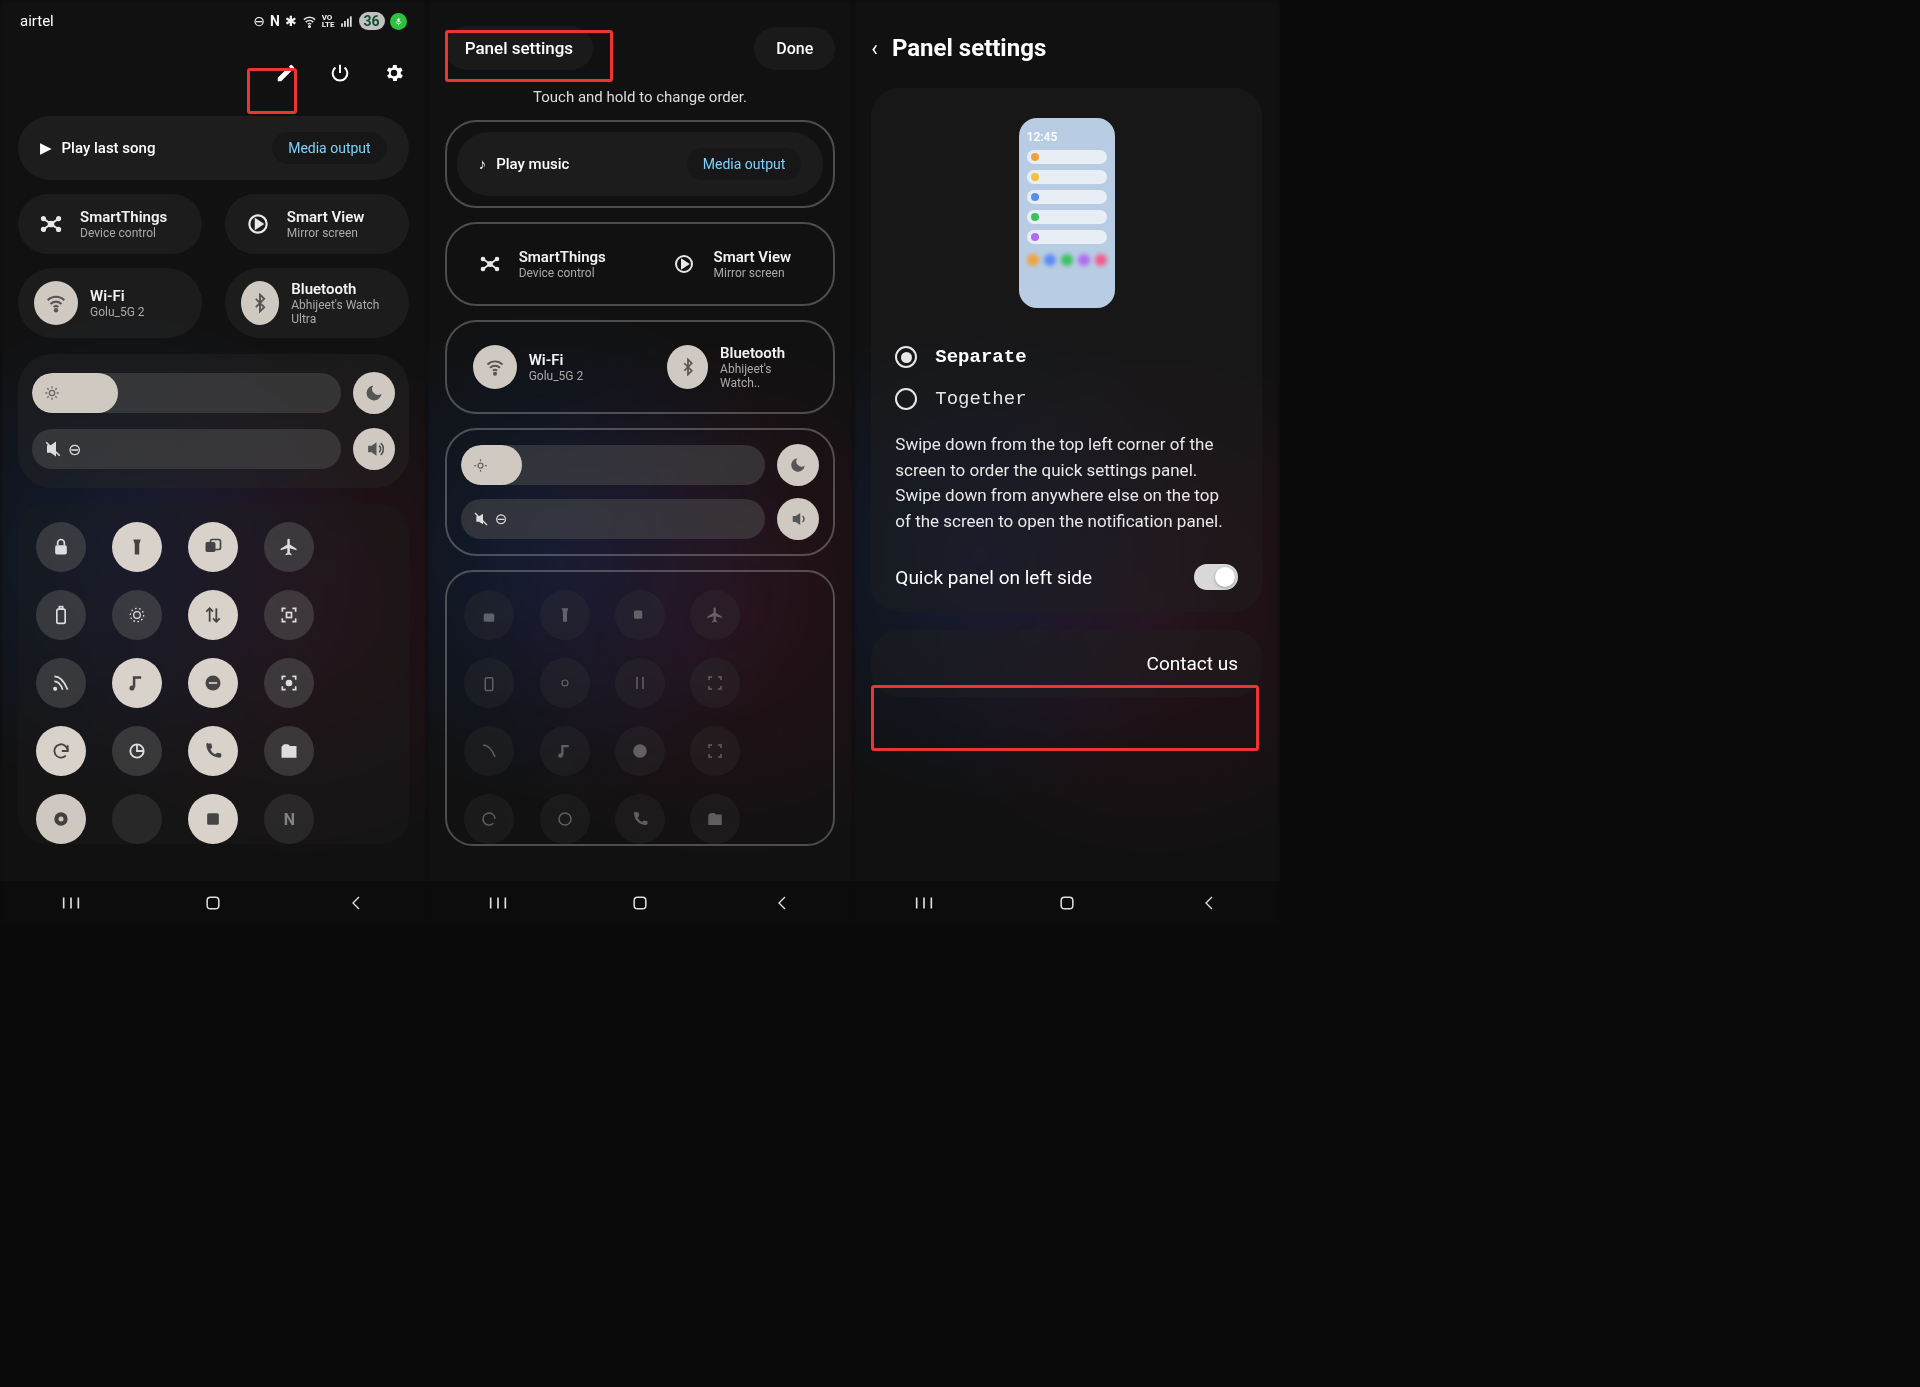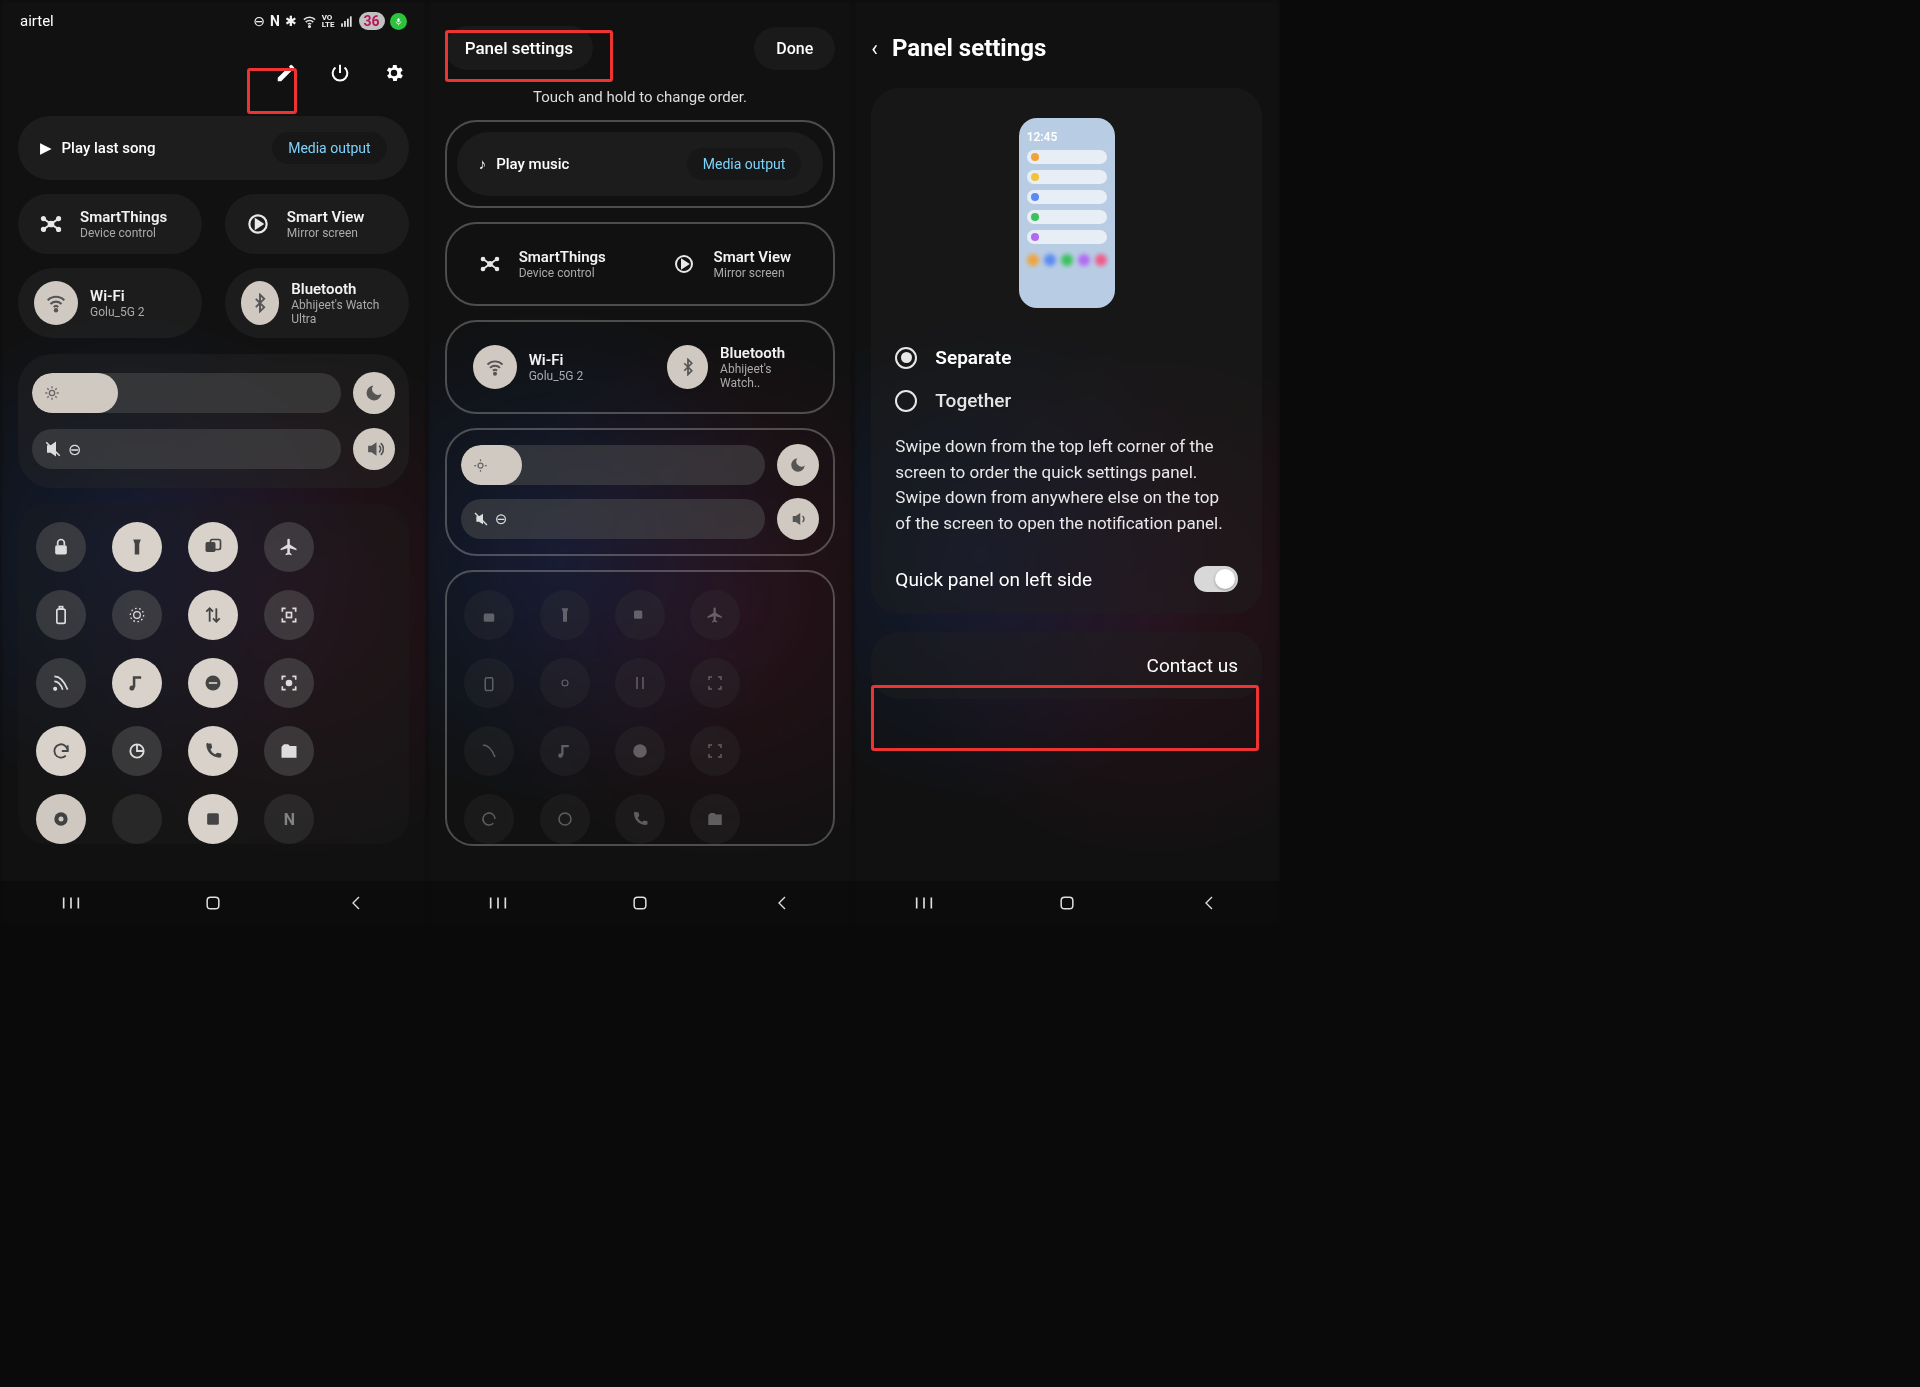--- a/index.html
+++ b/index.html
@@ -20,21 +20,21 @@
                 #111;
     filter: blur(2px);
   }
   .content { position: relative; z-index: 1; padding: 0 18px; height: 100%; }
   .red-box { border: 3px solid #e33; position: absolute; z-index: 50; border-radius: 3px; }
 
   
   .status-bar { display: flex; justify-content: space-between; align-items: center; height: 38px; font-size: 15px; padding: 4px 2px 0; }
   .status-icons { display: flex; align-items: center; gap: 5px; }
   .status-icons span { font-size: 14px; opacity:.95; }
-  .battery-pill { background: #cbcbcb; color: #be185d; font-size: 11px; font-weight: 700; padding: 1px 5px; border-radius: 9px; }
+  .battery-pill { background: #cbcbcb; color: #14532d; font-size: 11px; font-weight: 700; padding: 1px 5px; border-radius: 9px; }
   .mic-dot { width: 17px; height: 17px; border-radius: 50%; background: #2ecc40; display:inline-flex; align-items:center; justify-content:center; color:#fff; font-size:10px; }
 
   .toolbar-row { display: flex; justify-content: flex-end; gap: 24px; margin-top: 10px; height: 50px; align-items:center; }
   .toolbar-icon { width: 30px; height: 30px; display:flex; align-items:center; justify-content:center; }
 
   .pill-wide { background: rgba(40,40,40,0.55); border-radius: 40px; padding: 16px 22px; display: flex; align-items: center; justify-content: space-between; margin-top: 18px; }
   .pill-wide .left { display: flex; align-items: center; gap: 10px; font-size: 15px; font-weight: 500; }
   .media-btn { background: rgba(20,20,20,0.6); color: #7dd3fc; font-size: 14px; padding: 8px 16px; border-radius: 22px; }
 
   .tile-row { display: flex; gap: 23px; margin-top: 14px; }
@@ -79,21 +79,21 @@
   .preview-phone { width: 96px; height: 190px; margin: 8px auto 28px; background: #b8cde4; border-radius: 18px; padding: 12px 8px; }
   .pv-time { font-size: 12px; color:#fff; font-weight:600; }
   .pv-pill { width: 100%; height: 14px; background:#e8eef6; border-radius: 8px; margin-top: 6px; position:relative; }
   .pv-dot { position:absolute; left:4px; top:3px; width:8px; height:8px; border-radius:50%; }
   .pv-bottom { display:flex; gap:5px; margin-top:10px; filter:blur(2px); }
   .pv-circ { width:12px; height:12px; border-radius:50%; }
 
   .radio-row { display:flex; align-items:center; gap: 18px; padding: 10px 0; }
   .radio-outer { width: 22px; height: 22px; border: 2.5px solid #e8e8e8; border-radius: 50%; display:flex; align-items:center; justify-content:center; }
   .radio-inner { width: 11px; height: 11px; border-radius:50%; background:#e8e8e8; }
-  .radio-label { font-size: 19px; font-weight:600; }
+  .radio-label { font-size: 19px; font-weight:600;font-family:Liberation Mono, monospace; }
   .radio-label.dim { color:#e5e5e5; font-weight:500; }
   .p3-desc { font-size: 17px; line-height: 1.5; color:#e8e8e8; margin-top: 12px; }
 
   .toggle-card { background: rgba(30,30,30,0.45); border-radius: 28px; padding: 20px 24px; margin-top: 16px; display:flex; justify-content:space-between; align-items:center; }
   .toggle-label { font-size: 19px; }
   .toggle-sw { width: 44px; height: 26px; background:#d8d8d8; border-radius: 14px; position:relative; }
   .toggle-knob { position:absolute; right:3px; top:3px; width:20px; height:20px; border-radius:50%; background:#fff; box-shadow:0 1px 3px rgba(0,0,0,.3); }
 
   .contact-card { background: rgba(30,30,30,0.45); border-radius: 28px; padding: 22px 24px; margin-top: 18px; font-size: 19px; text-align: right; }
 

